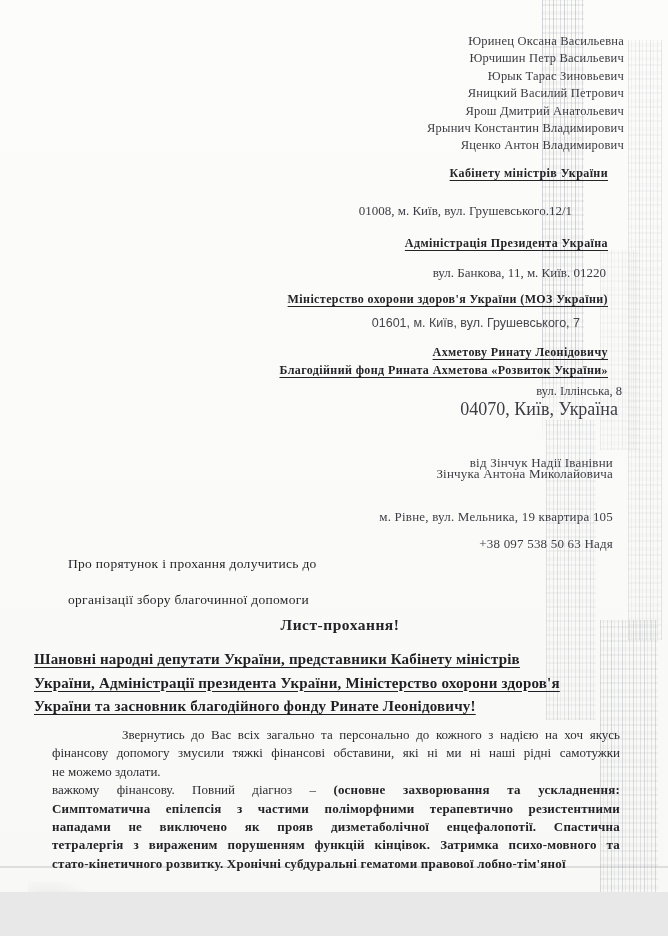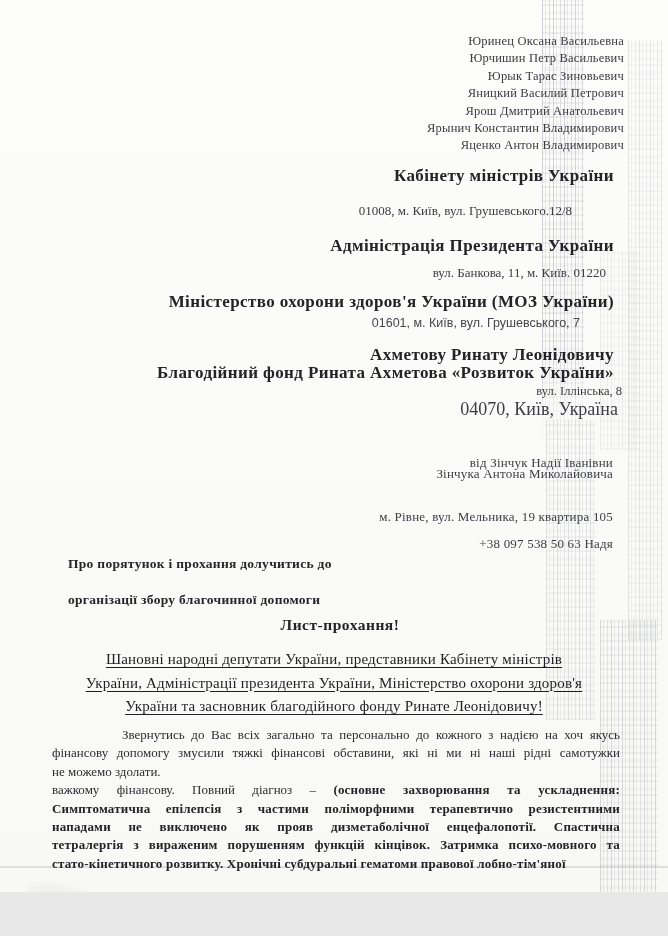--- a/index.html
+++ b/index.html
@@ -19,24 +19,25 @@
   .deputies {
     top:33px; right:44px;
     text-align:right;
     font-size:12.5px; line-height:17.4px;
     color:#3b3b42;
     letter-spacing:.2px;
   }
 
   
   .recip-title {
-    right:54px;
+    right:60px;
     font-weight:bold;
-    font-size:17px;
+    font-size:12px;
     color:#232328;
+    text-decoration:underline;
     text-underline-offset:3px;
     text-decoration-thickness:1.4px;
     letter-spacing:.4px;
     white-space:nowrap;
   }
   .recip-addr {
     font-size:13px;
     color:#3c3c44;
     white-space:nowrap;
   }
@@ -57,43 +58,43 @@
     font-size:13px;
     color:#3d3d45;
     white-space:nowrap;
     letter-spacing:.2px;
   }
   .s1 { top:455px; } .s2 { top:466px;margin-left:8px; } .s3 { top:509px; } .s4 { top:536px;text-align:center; }
 
   
   .subject-line {
     left:68px;
-    font-weight:bold;
+    font-weight:normal;
     font-size:13.5px;
     color:#26262b;
     letter-spacing:.3px;
     white-space:nowrap;
   }
   .subj1 { top:556px; } .subj2 { top:592px; }
 
   
   .letter-title {
     top:616px; left:30px; width:620px;
     text-align:center;
     font-weight:bold;
     font-size:15.5px;
     color:#232328;
     letter-spacing:.5px;
   }
 
   
   .salutation {
     top:648px; left:34px; width:600px;
-    text-align:center;
-    font-weight:normal;
+    text-align:left;
+    font-weight:bold;
     font-size:15px;
     line-height:23.5px;
     color:#1f1f24;
     letter-spacing:.2px;
   }
   .salutation > div {
     text-decoration:underline;
     text-underline-offset:3px;
     text-decoration-thickness:1.4px;
   }
@@ -160,23 +161,23 @@
     <div>Юринец Оксана Васильевна</div>
     <div>Юрчишин Петр Васильевич</div>
     <div>Юрык Тарас Зиновьевич</div>
     <div>Яницкий Василий Петрович</div>
     <div>Ярош Дмитрий Анатольевич</div>
     <div>Ярынич Константин Владимирович</div>
     <div>Яценко Антон Владимирович</div>
   </div>
 
   <div class="abs recip-title t-cabinet">Кабінету міністрів України</div>
-  <div class="abs recip-addr a-cabinet">01008, м. Київ, вул. Грушевського.12/8</div>
-
-  <div class="abs recip-title t-president">Адміністрація Президента України</div>
+  <div class="abs recip-addr a-cabinet">01008, м. Київ, вул. Грушевського.12/1</div>
+
+  <div class="abs recip-title t-president">Адміністрація Президента Україна</div>
   <div class="abs recip-addr a-president">вул. Банкова, 11, м. Київ. 01220</div>
 
   <div class="abs recip-title t-health">Міністерство охорони здоров'я України (МОЗ України)</div>
   <div class="abs recip-addr a-health">01601, м. Київ, вул. Грушевського, 7</div>
 
   <div class="abs recip-title t-akhmetov1">Ахметову Ринату Леонідовичу</div>
   <div class="abs recip-title t-akhmetov2">Благодійний фонд Рината Ахметова «Розвиток України»</div>
   <div class="abs recip-addr a-akhmetov1">вул. Іллінська, 8</div>
   <div class="abs recip-addr a-akhmetov2">04070, Київ, Україна</div>
 

